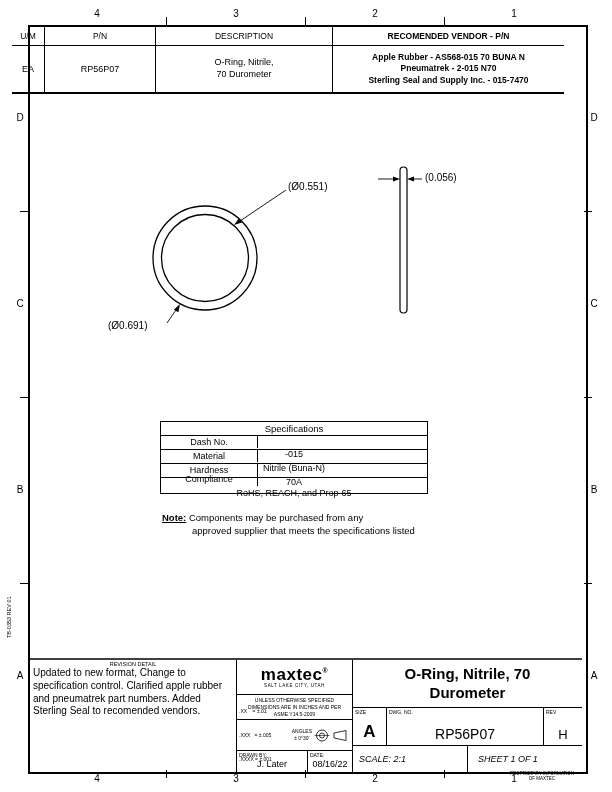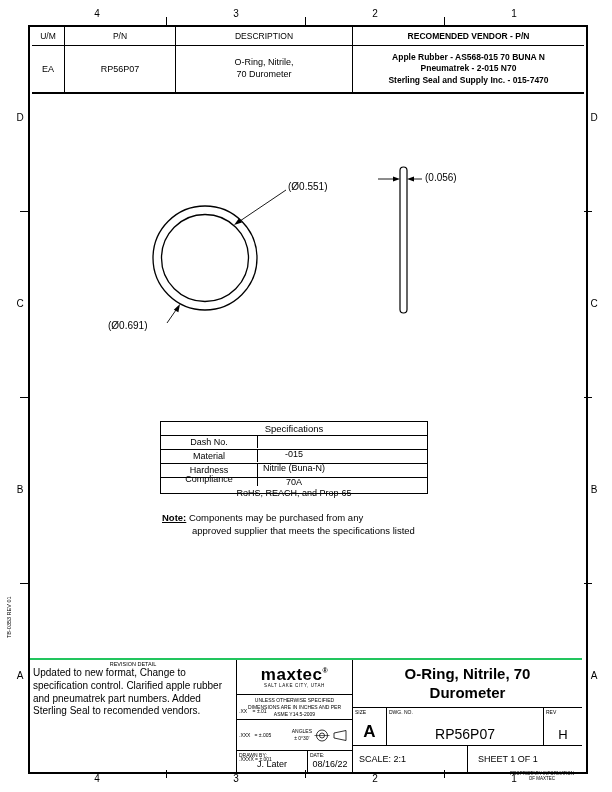--- a/index.html
+++ b/index.html
@@ -3,21 +3,21 @@
 <meta charset="utf-8">
 <style>
   html,body{margin:0;padding:0;background:#fff;}
   .sheet{position:relative;width:612px;height:792px;background:#fff;color:#000;
          font-family:"Liberation Sans", sans-serif;overflow:hidden;}
   .frame{position:absolute;left:28px;top:25px;width:556px;height:745px;border:2px solid #000;}
   .zl{position:absolute;width:20px;height:12px;font-size:10px;line-height:12px;text-align:center;}
   .tick{position:absolute;background:#000;}
 
   
-  .parts{position:absolute;left:32px;top:27px;width:552px;}
+  .parts{position:absolute;left:12px;top:27px;width:552px;}
   .pt-h{display:flex;height:18px;border-bottom:1px solid #000;}
   .pt-d{display:flex;height:46px;border-bottom:2px solid #000;}
   .pt-c{border-right:1px solid #000;display:flex;align-items:center;justify-content:center;text-align:center;}
   .pt-c:last-child{border-right:none;font-weight:bold;}
   .c-um{width:32px;}.c-pn{width:110px;}.c-desc{width:176px;}.c-ven{flex:1;}
   .pt-h .pt-c{font-size:8.5px;}
   .pt-d .pt-c{font-size:9px;}
   .c-ven .lines{font-size:8.5px;}
   .lines{line-height:1.3;}
 
@@ -32,21 +32,21 @@
   .spec-row:last-child{border-bottom:none;height:15px;line-height:14px;justify-content:center;}
   .spec-l{width:96px;border-right:1px solid #000;text-align:center;}
   .spec-v{flex:1;text-align:center;}
 
   
   .note{position:absolute;left:162px;top:512px;font-size:9.5px;line-height:1.35;}
   .note-label{font-weight:bold;text-decoration:underline;}
   .note-l2{padding-left:30px;}
 
   
-  .tb{position:absolute;left:30px;top:658px;width:552px;height:112px;border-top:2px solid #22c55e;display:flex;}
+  .tb{position:absolute;left:30px;top:658px;width:552px;height:112px;border-top:2px solid #404040;display:flex;}
   .tb-rev{width:200px;border-right:1px solid #000;padding:1px 3px;}
   .rev-h{font-size:5.5px;text-align:center;}
   .rev-t{font-size:10px;line-height:1.28;}
   .tb-mid{width:115px;border-right:1px solid #000;display:flex;flex-direction:column;}
   .logo-row{height:31px;border-bottom:1px solid #000;text-align:center;padding-top:3px;}
   .logo{font-size:17px;font-weight:bold;letter-spacing:.5px;line-height:16px;}
   .logo sup{font-size:7px;}
   .logo-sub{font-size:4.5px;letter-spacing:.6px;}
   .specnote-row{height:22px;border-bottom:1px solid #000;font-size:5px;line-height:1.35;text-align:center;padding:2px 4px 0;}
   .tol-row{height:28px;border-bottom:1px solid #000;display:flex;align-items:center;padding:1px 2px;}
@@ -60,21 +60,21 @@
   .tb-right{flex:1;display:flex;flex-direction:column;}
   .title-row{height:47px;border-bottom:1px solid #000;display:flex;flex-direction:column;
              align-items:center;justify-content:center;font-weight:bold;font-size:15px;line-height:1.25;}
   .num-row{height:37px;border-bottom:1px solid #000;display:flex;}
   .size-cell{width:33px;border-right:1px solid #000;position:relative;}
   .dwg-cell{flex:1;border-right:1px solid #000;position:relative;}
   .rev-cell{width:38px;position:relative;}
   .big-a{font-size:17px;font-weight:bold;}
   .dwg-val{font-size:14px;}
   .rev-val{font-size:13px;}
-  .scale-row{flex:1;display:flex;font-size:9px;}
+  .scale-row{flex:1;display:flex;font-size:9px;font-style:italic;}
   .scale-cell{width:108px;border-right:1px solid #000;display:flex;align-items:center;padding-left:6px;}
   .sheet-cell{flex:1;display:flex;align-items:center;padding-left:10px;}
 
   .stub{position:absolute;left:6px;top:638px;transform:rotate(-90deg);transform-origin:left top;
         font-size:5.5px;white-space:nowrap;}
   .prop{position:absolute;left:500px;top:771px;width:84px;font-size:4.5px;line-height:1.2;text-align:center;}
 </style>
 </head>
 <body>
 

